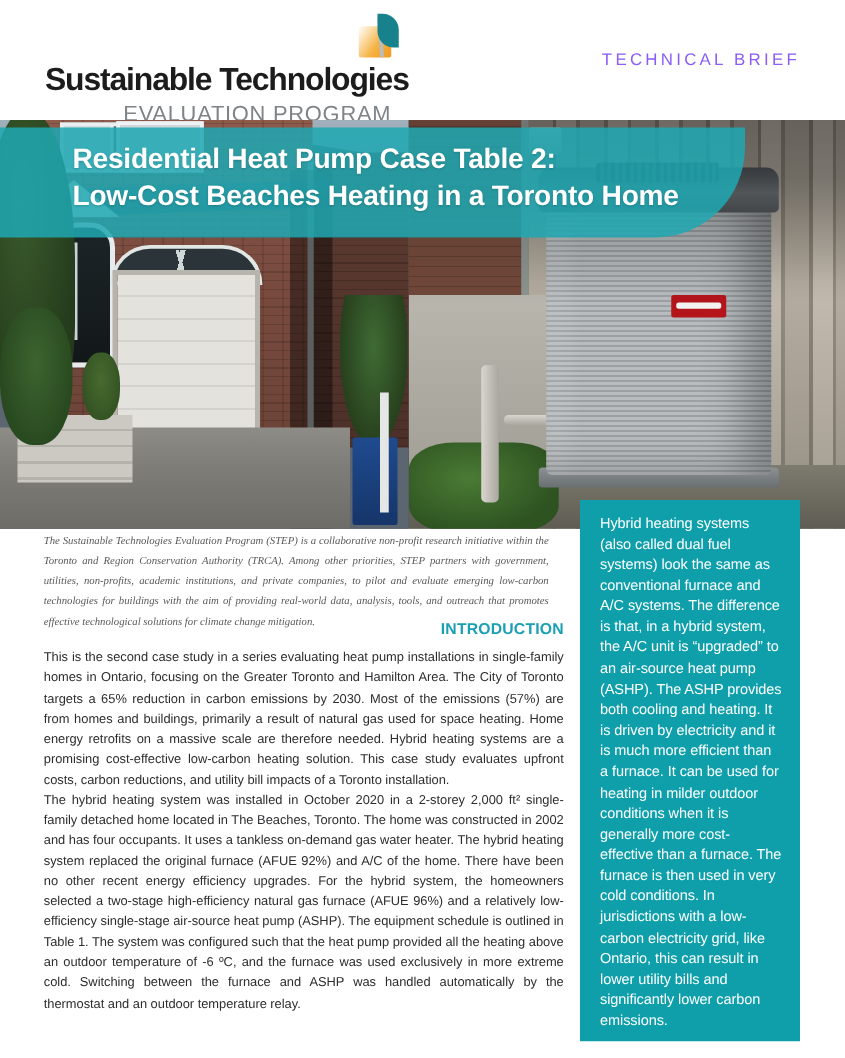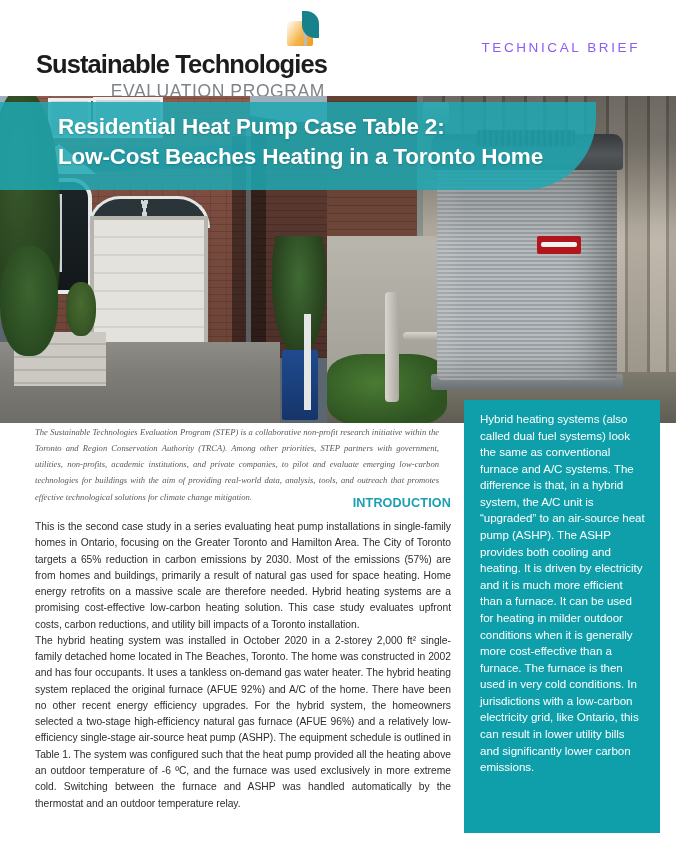--- a/index.html
+++ b/index.html
@@ -76,21 +76,21 @@
     letter-spacing: -0.9px;
     line-height: 1;
     white-space: nowrap;
   }
   .logo-sub {
     font-size: 17.5px;
     color: #7e8488;
     letter-spacing: 0.6px;
     text-align: right;
     margin-top: 3px;
-    margin-right: 2px;
+    margin-right: 14px;
     white-space: nowrap;
   }
   .logo-rule {
     width: 118px;
     height: 1px;
     background: #b9bec1;
     margin: 5px 0 3px auto;
     margin-right: 52px;
   }
   .logo-tag {
@@ -288,21 +288,21 @@
     color: #2d2d2f;
     text-align: justify;
     letter-spacing: -0.02px;
   }
 
   
   .sidebar {
     position: absolute;
     left: 464px;
     top: 400px;
-    width: 196px;
+    width: 176px;
     height: 433px;
     background: #0e9fab;
     z-index: 7;
     box-sizing: border-box;
     padding: 11px 14px 10px 16px;
   }
   .sidebar p {
     margin: 0;
     color: #ffffff;
     font-size: 11.6px;

